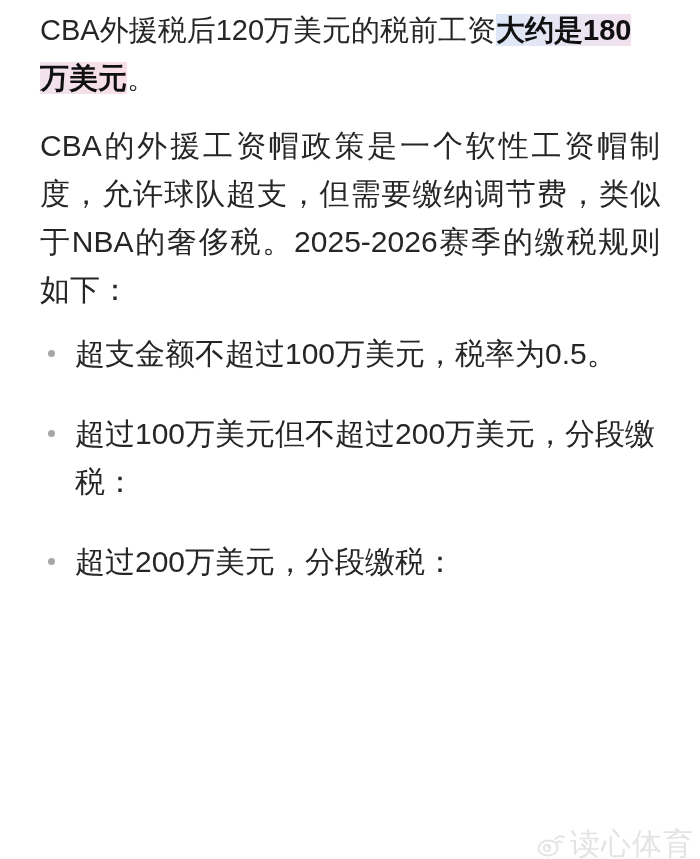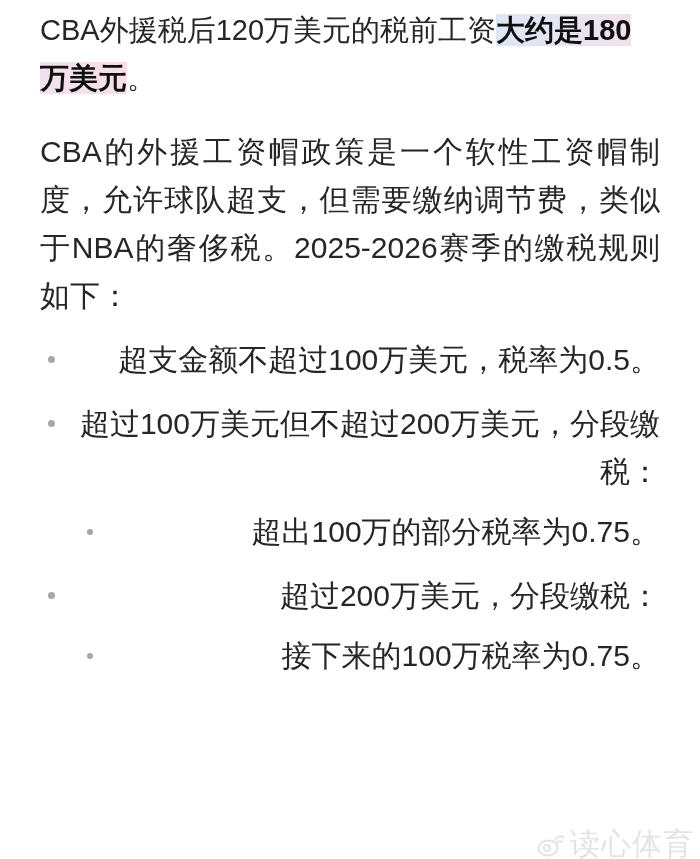--- a/index.html
+++ b/index.html
@@ -32,37 +32,36 @@
     font-weight:400;
   }
   .lead .hl{
     font-weight:700;
     color:var(--bold-color);
     background:linear-gradient(90deg,var(--hl-start) 0%,var(--hl-mid) 55%,var(--hl-end) 100%);
     -webkit-box-decoration-break:slice;
     box-decoration-break:slice;
   }
   .body-paragraph{
-    margin-top:26px;
+    margin-top:20px;
     font-size:30px;
     line-height:48px;
     text-align:justify;
   }
   ul{list-style:none;}
   .lv1{
     margin-top:16px;
     font-size:30px;
     line-height:48px;
   }
   .lv1 > li{
     position:relative;
     padding-left:35px;
-    text-align:right;
   }
-  .lv1 > li + li{margin-top:16px;}
+  .lv1 > li + li{margin-top:32px;}
   .lv1 > li::before{
     content:"";
     position:absolute;
     left:8px;top:20px;
     width:7px;height:7px;
     border-radius:50%;
     background:var(--bullet-color);
   }
   .lv2{margin-top:12px;}
   .lv2 > li{
@@ -101,27 +100,25 @@
 
   <p class="body-paragraph">CBA的外援工资帽政策是一个软性工资帽制度，允许球队超支，但需要缴纳调节费，类似于NBA的奢侈税。2025-2026赛季的缴税规则如下：</p>
 
   <ul class="lv1">
     <li>
       <span>超支金额不超过100万美元，税率为0.5。</span>
     </li>
     <li>
       <span>超过100万美元但不超过200万美元，分段缴税：</span>
       <ul class="lv2">
-        <li><span>超出100万的部分税率为0.75。</span></li>
       </ul>
     </li>
     <li>
       <span>超过200万美元，分段缴税：</span>
       <ul class="lv2">
-        <li><span>接下来的100万税率为0.75。</span></li>
       </ul>
     </li>
   </ul>
 
   <div class="watermark">
     <span class="wm-logo">
       <svg width="30" height="27" viewBox="0 0 30 27" fill="none">
         <path d="M12.5 9.5 C6.5 9.5 2.5 13.5 2.5 17.5 C2.5 21.5 7 24.5 12 24.5 C17.5 24.5 21.5 21 21.5 17 C21.5 12.5 17.5 9.5 12.5 9.5 Z" stroke="var(--watermark-color)" stroke-width="2"></path>
         <circle cx="11" cy="17" r="3.2" stroke="var(--watermark-color)" stroke-width="1.8"></circle>
         <circle cx="12.3" cy="15.8" r="1.1" fill="var(--watermark-color)"></circle>

